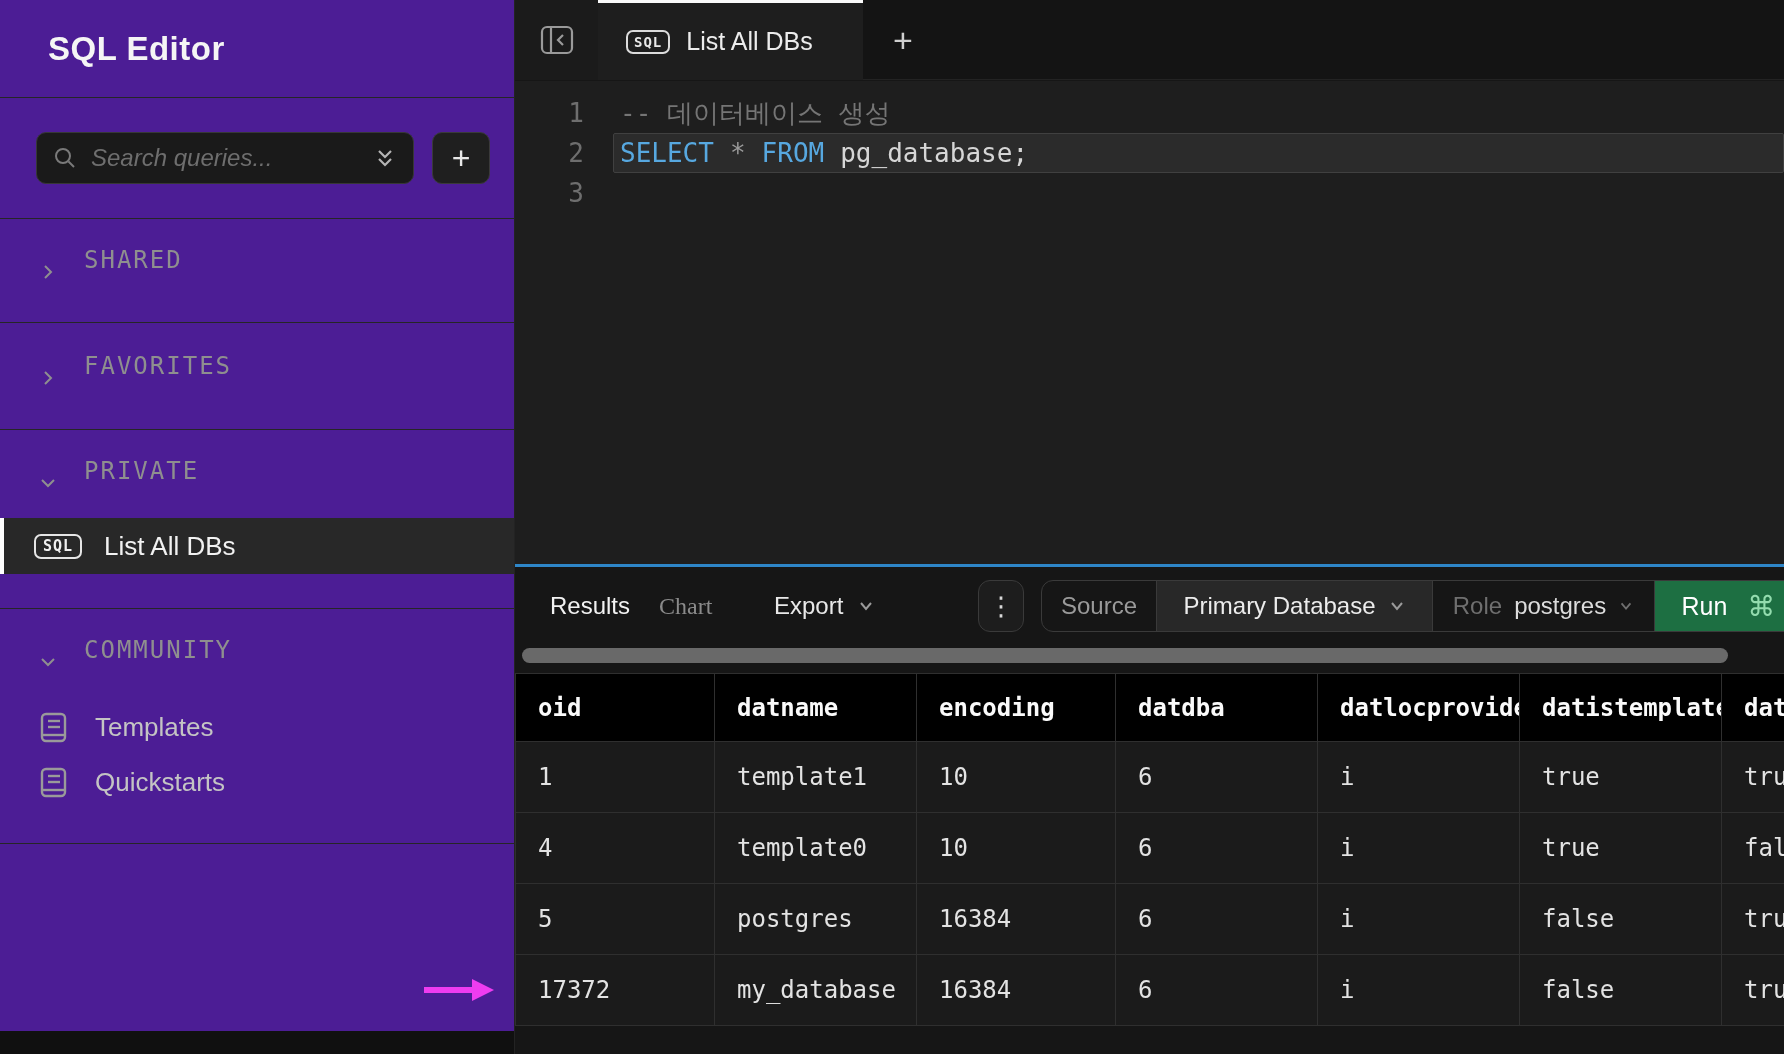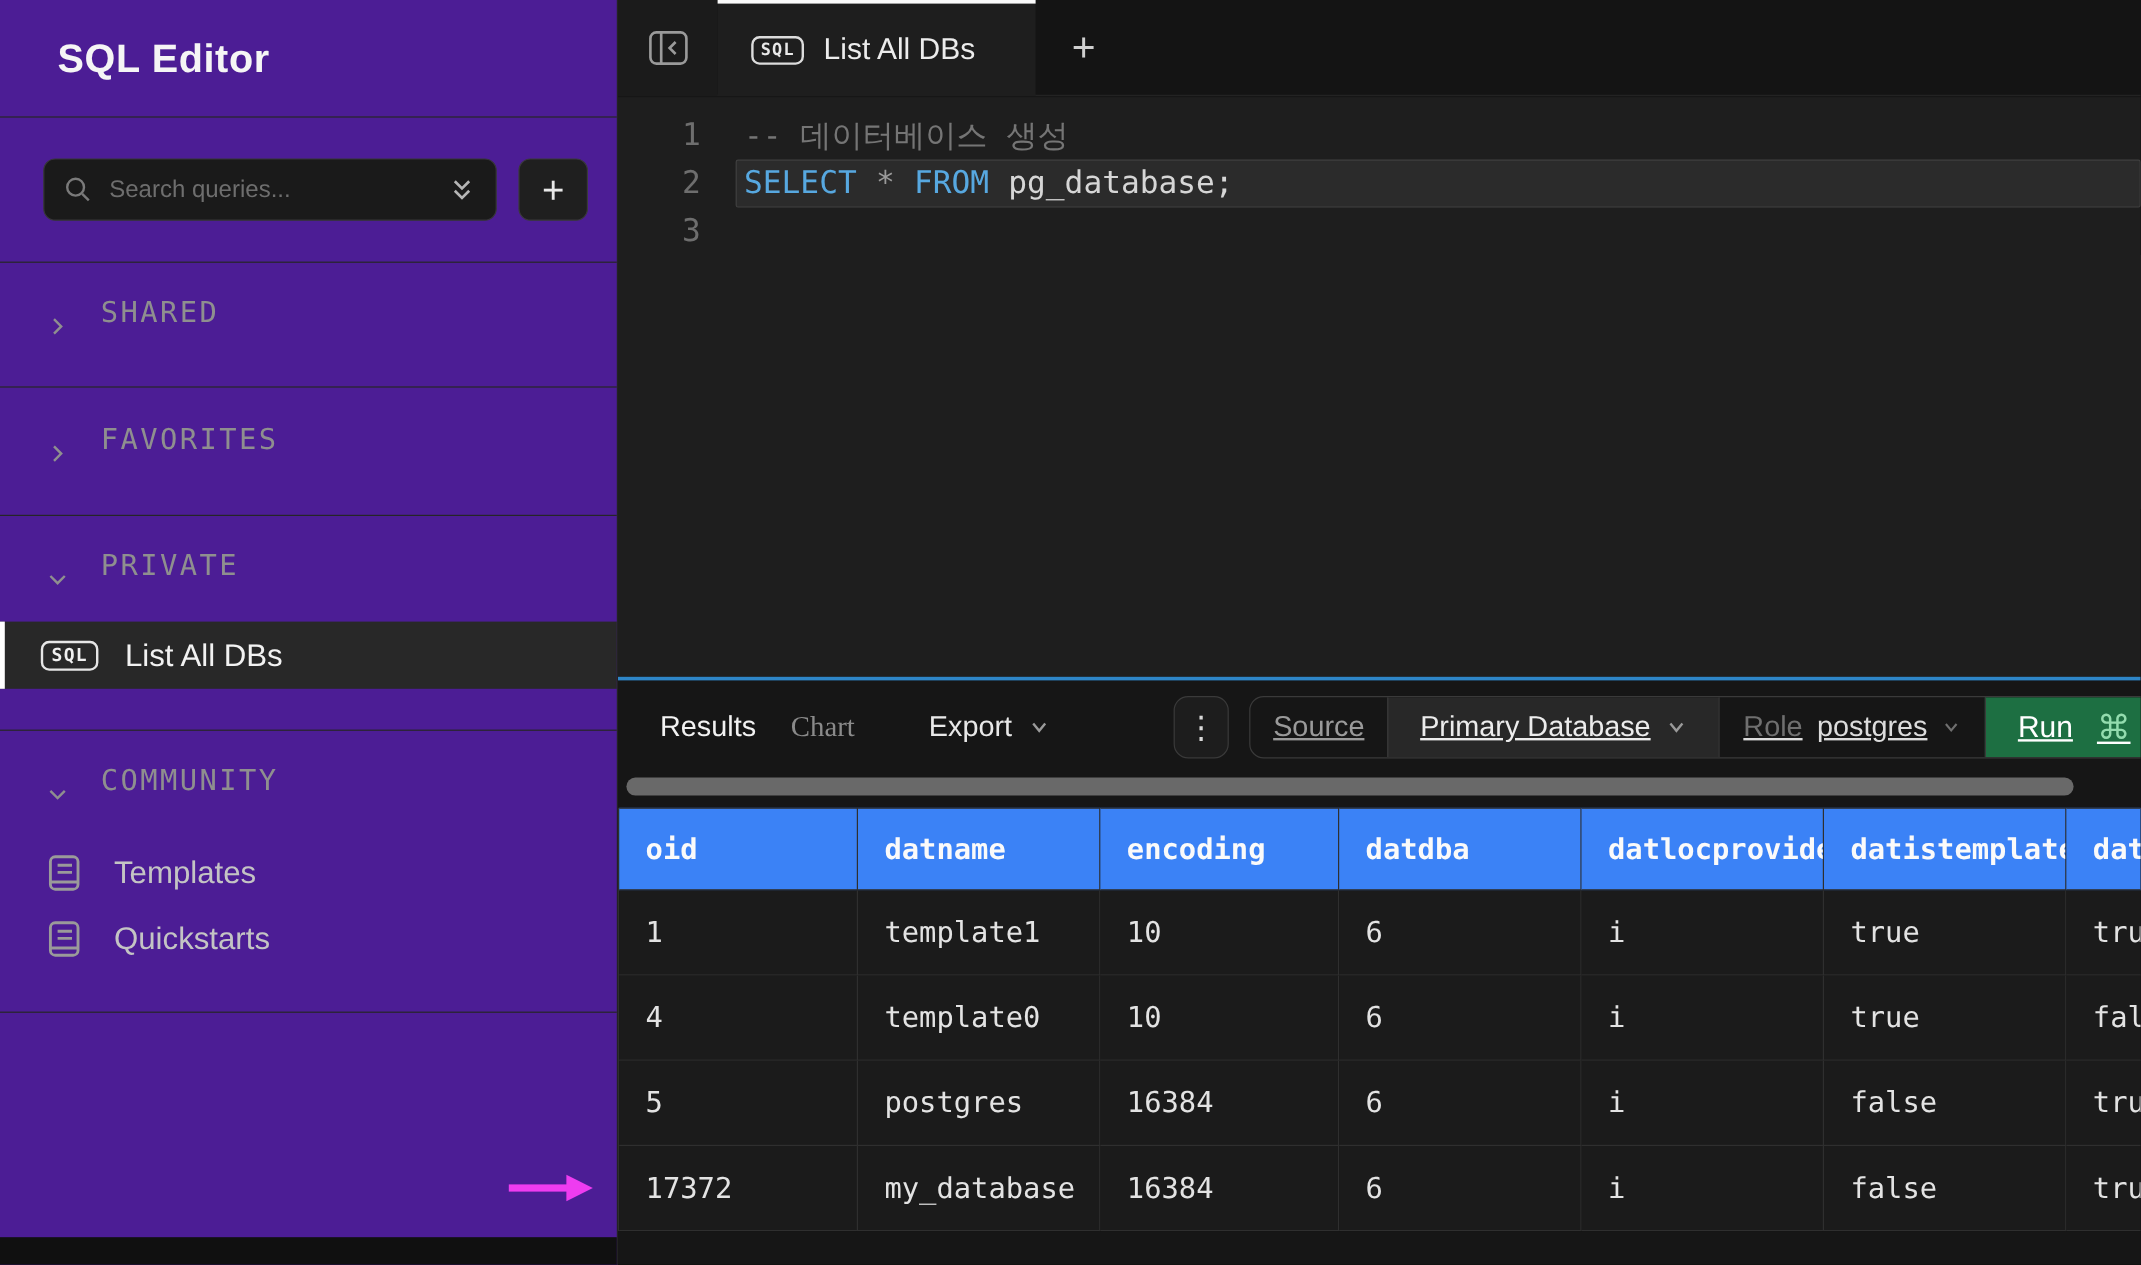--- a/index.html
+++ b/index.html
@@ -10,21 +10,21 @@
 
   
   .sidebar { position:absolute; left:0; top:0; width:515px; height:1054px;
              background:#4c1d95; border-right:1px solid #232323; }
   .sdiv { position:absolute; left:0; width:100%; height:1px; background:#262626; }
   .sb-title { position:absolute; left:48px; top:30px; font-size:33px; font-weight:bold;
               color:#f5f5f5; letter-spacing:.5px; }
   .search-box { position:absolute; left:36px; top:132px; width:378px; height:52px;
                 border:1px solid #373737; border-radius:10px; display:flex; align-items:center;
                 padding:0 16px; gap:14px; background:#1a1a1a; }
-  .search-ph { color:#6e6e6e; font-size:20px; flex:1; white-space:nowrap; overflow:hidden; }
+  .search-ph { color:#6e6e6e; font-size:24px; flex:1; white-space:nowrap; overflow:hidden;font-style:italic; }
   .icon { display:inline-flex; align-items:center; justify-content:center; }
   .new-snippet-btn { position:absolute; left:432px; top:132px; width:58px; height:52px;
                      border:1px solid #3a3a3a; border-radius:10px; background:#1f1f1f;
                      color:#e8e8e8; font-size:32px; font-weight:300; display:flex;
                      align-items:center; justify-content:center; }
   .section-row { position:absolute; left:0; width:100%; height:52px; display:flex;
                  padding-left:38px; gap:26px; color:#8f8f8f; }
   .section-label { font-family:"DejaVu Sans Mono", monospace; font-size:24px;
                    letter-spacing:2px; color:#8f8f8f; }
   .query-item { position:absolute; left:0; top:518px; width:100%; height:56px;
@@ -73,41 +73,41 @@
   .split-divider { position:absolute; left:0; top:564px; width:100%; height:3px; background:#2e86c8; }
 
   .rt-label { position:absolute; top:580px; height:52px; display:flex; align-items:center;
               font-size:24px; }
   .kebab-btn { position:absolute; left:463px; top:580px; width:46px; height:52px;
                border:1px solid #3a3a3a; border-radius:12px; background:#1d1d1d; color:#d9d9d9;
                font-size:26px; display:flex; align-items:center; justify-content:center; }
   .run-group { position:absolute; left:526px; top:580px; width:762px; height:52px;
                border:1px solid #3a3a3a; border-radius:12px; display:flex; overflow:hidden; }
   .seg { display:flex; align-items:center; justify-content:center; gap:12px; font-size:24px;
-         border-left:1px solid #3a3a3a;text-decoration:underline; }
+         border-left:1px solid #3a3a3a; }
   .seg:first-child { border-left:none; }
   .seg-source { width:114px; color:#9a9a9a; }
   .seg-db { width:276px; background:#282828; color:#ececec; }
   .seg-role { width:222px; color:#dcdcdc; }
   .seg-run { flex:1; background:#1d6f42; color:#ffffff; gap:20px; font-size:25px; }
   .cmd-glyph { color:#93dcae; font-size:28px; font-family:"DejaVu Sans", sans-serif; }
   .role-dim { color:#6f6f6f; }
   .chev { color:#9a9a9a; display:inline-flex; }
 
   .hscrollbar { position:absolute; left:7px; top:648px; width:1206px; height:15px;
                 border-radius:8px; background:#696969; }
 
   .results-table { position:absolute; left:0; top:673px; width:1269px; height:353px; overflow:hidden; }
   .tgrid { display:grid; grid-template-columns:199px 202px 199px 202px 202px 202px 222px;
            width:1428px; border-left:1px solid #2f2f2f;
            font-family:"DejaVu Sans Mono", monospace; font-size:24px; }
   .tcell { height:71px; display:flex; align-items:center; padding-left:22px;
            border-right:1px solid #2f2f2f; border-bottom:1px solid #2f2f2f;
            background:#1b1b1b; color:#e3e3e3; white-space:nowrap; overflow:hidden; }
-  .tcell.th { height:69px; background:#3b82f6; color:#fafafa; font-weight:bold;
+  .tcell.th { height:69px; background:#000000; color:#fafafa; font-weight:bold;
               border-top:1px solid #2f2f2f; }
 
   
   .arrow { position:absolute; left:424px; top:979px; width:70px; height:22px; }
   .arrow .shaft { position:absolute; left:0; top:8px; width:52px; height:6px; background:#ee3cf0; }
   .arrow .head { position:absolute; left:48px; top:0; width:0; height:0;
                  border-top:11px solid transparent; border-bottom:11px solid transparent;
                  border-left:22px solid #ee3cf0; }
   svg { display:block; }
 </style>

